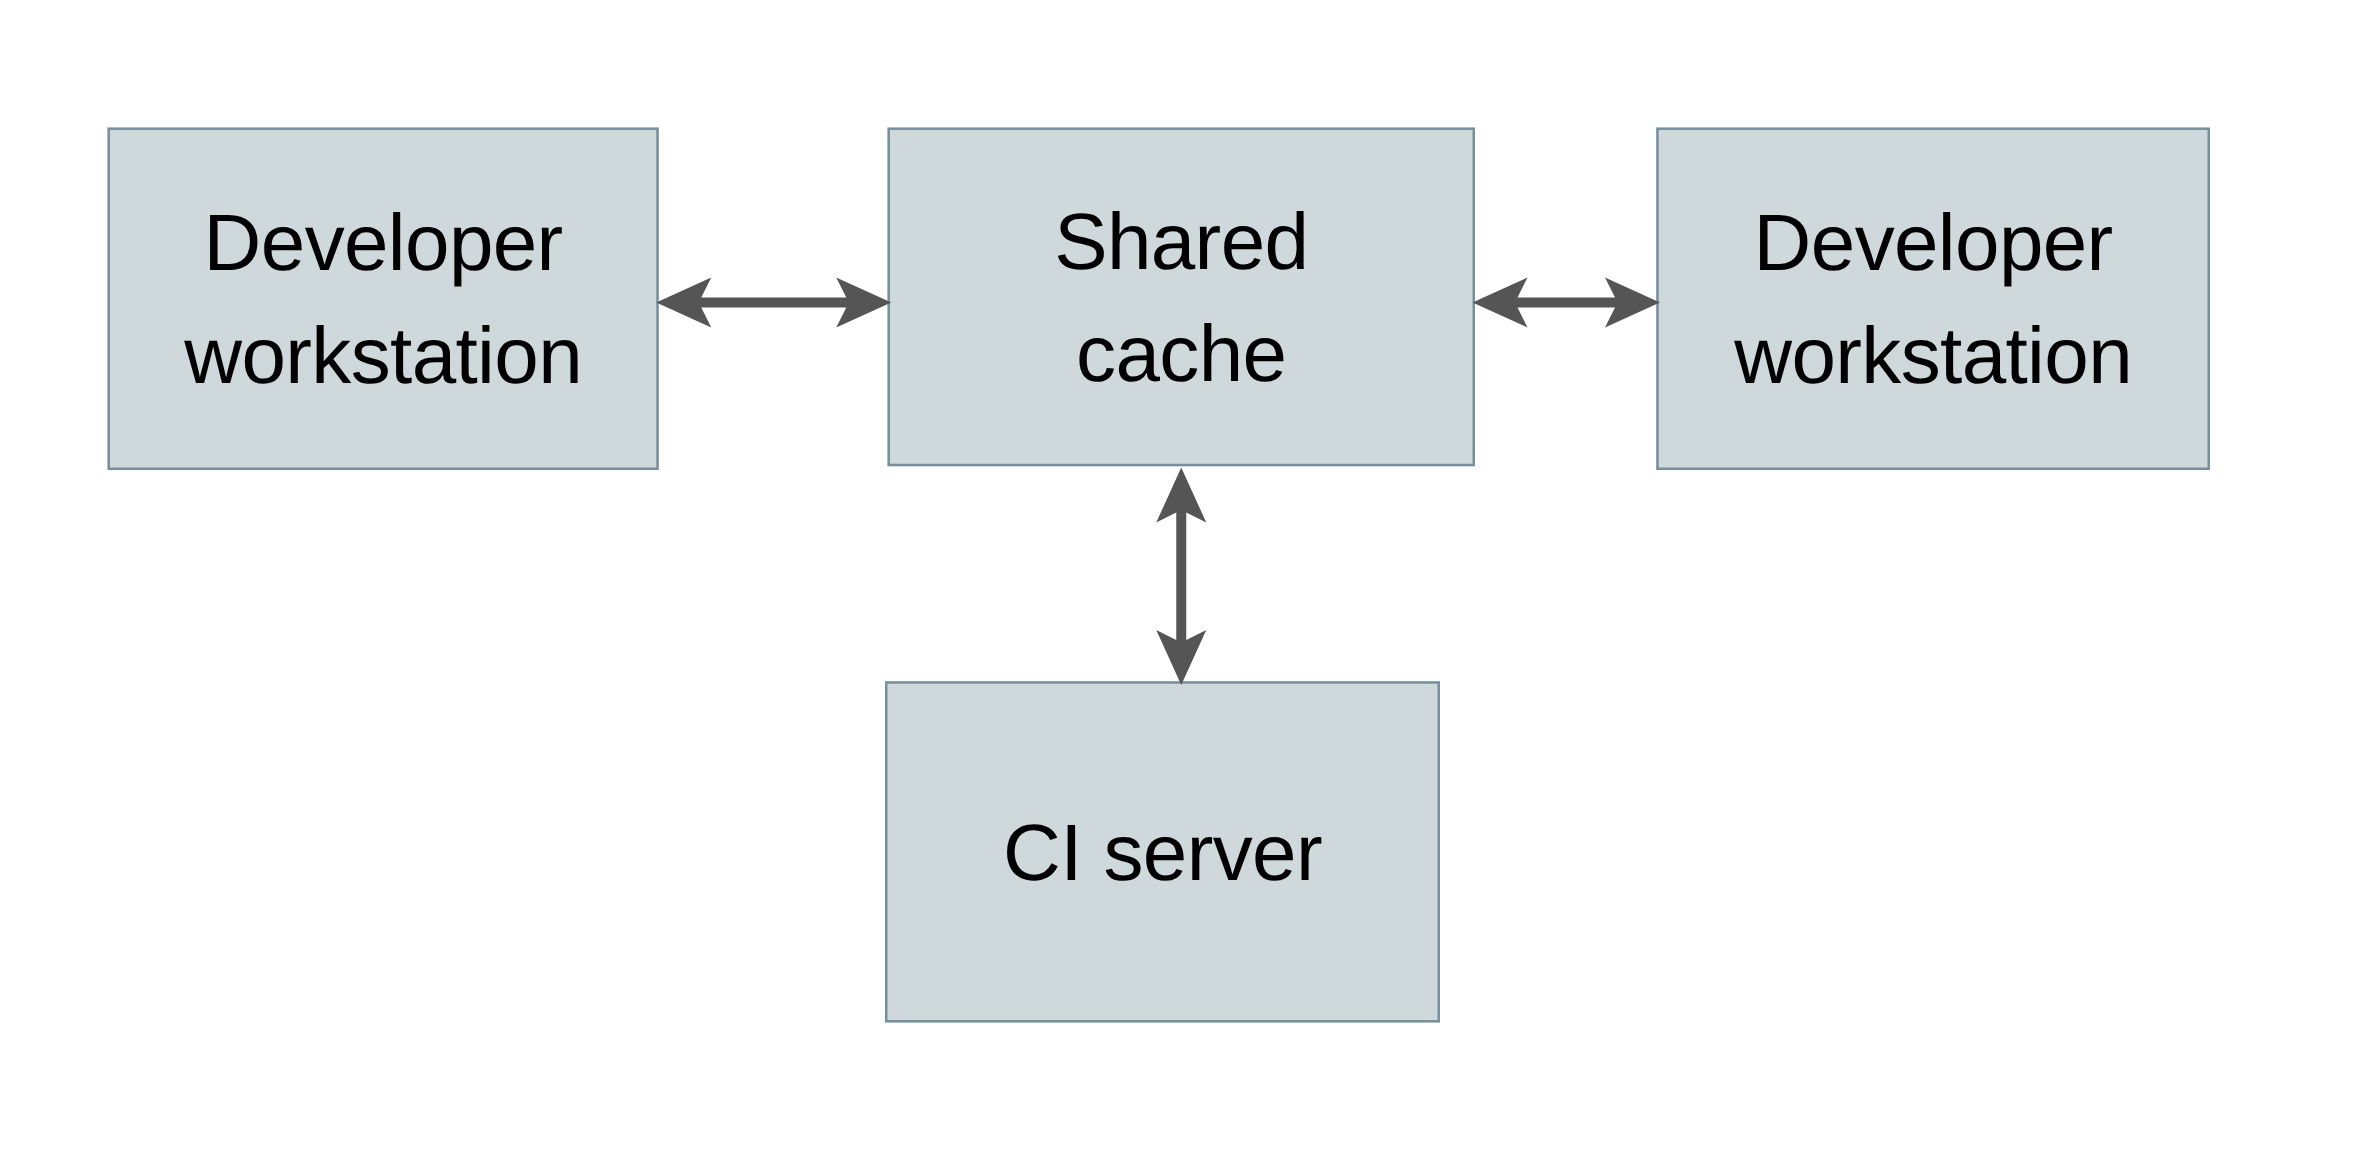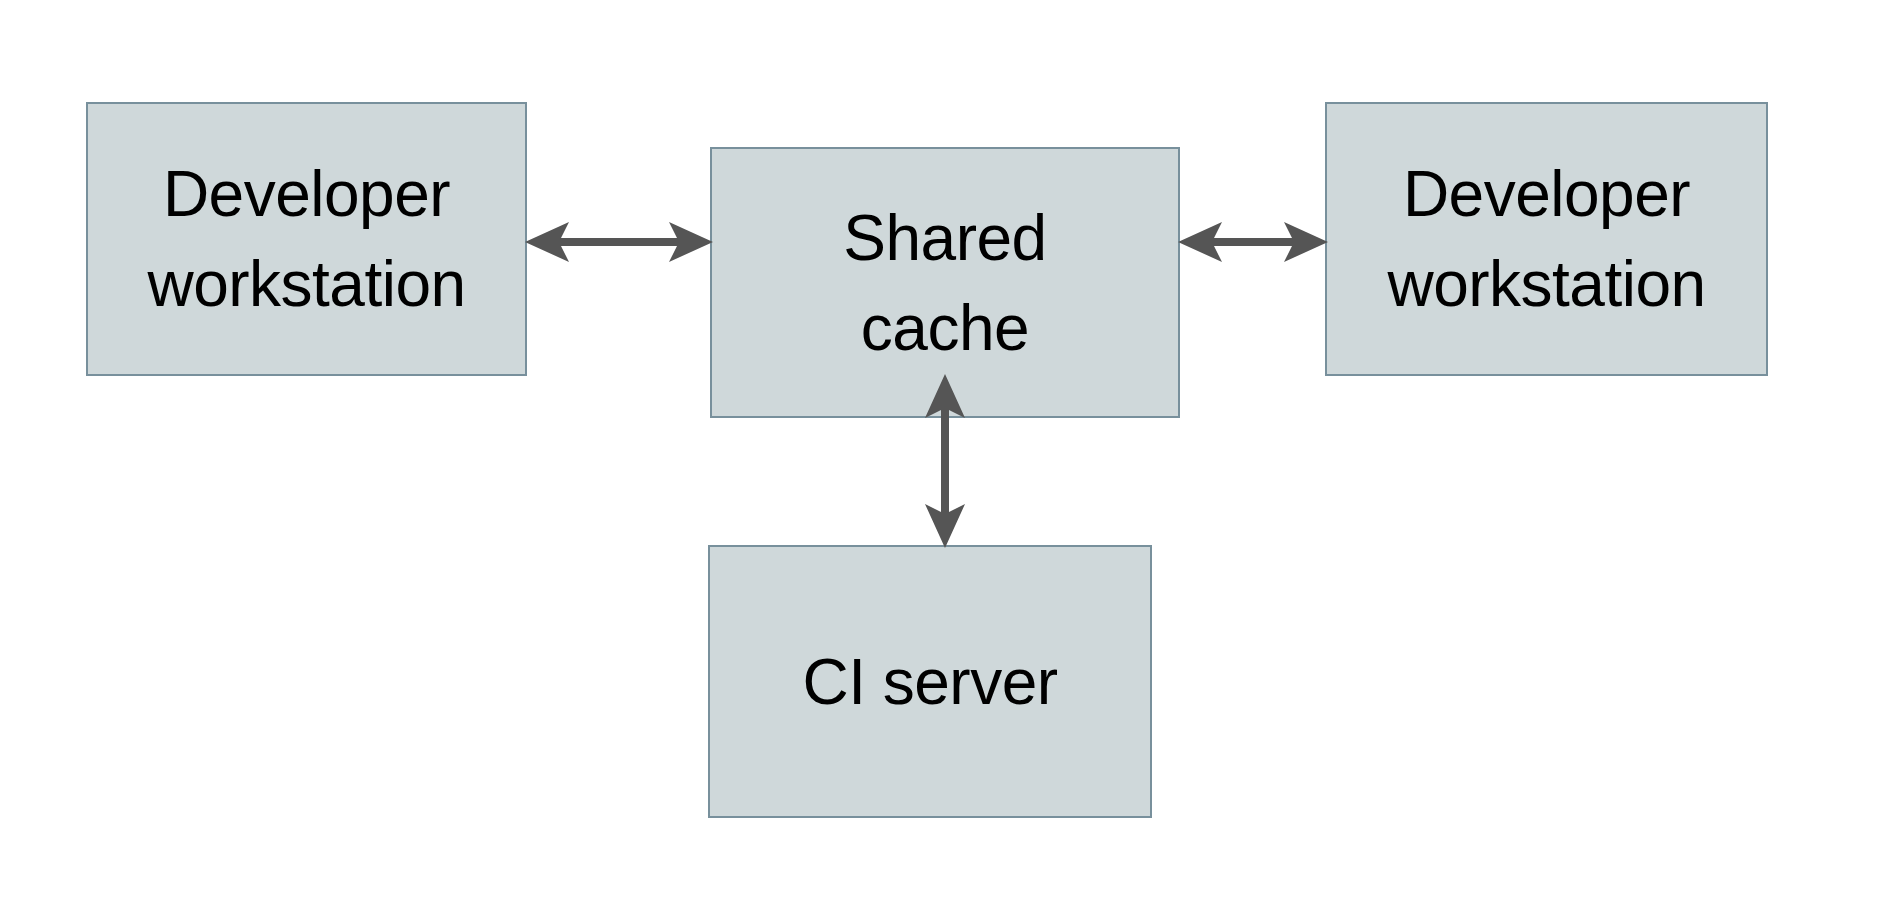--- a/index.html
+++ b/index.html
@@ -93,21 +93,21 @@
 </head>
 <body>
 
 <div id="diagram-canvas" style="background: rgb(255, 255, 255);">
 
   <div class="node-box" id="node-dev-left" style="background: rgb(207, 216, 218); border-color: rgb(120, 144, 156);">
     <span class="node-label" style="color: rgb(0, 0, 0);">Developer
 workstation</span>
   </div>
 
-  <div class="node-box" id="node-shared-cache" style="background: rgb(207, 216, 218); border-color: rgb(120, 144, 156); margin-top: 45px;">
+  <div class="node-box" id="node-shared-cache" style="background: rgb(207, 216, 218); border-color: rgb(120, 144, 156);">
     <span class="node-label" style="color: rgb(0, 0, 0);">Shared
 cache</span>
   </div>
 
   <div class="node-box" id="node-dev-right" style="background: rgb(207, 216, 218); border-color: rgb(120, 144, 156);">
     <span class="node-label" style="color: rgb(0, 0, 0);">Developer
 workstation</span>
   </div>
 
   <div class="node-box" id="node-ci-server" style="background: rgb(207, 216, 218); border-color: rgb(120, 144, 156);">

